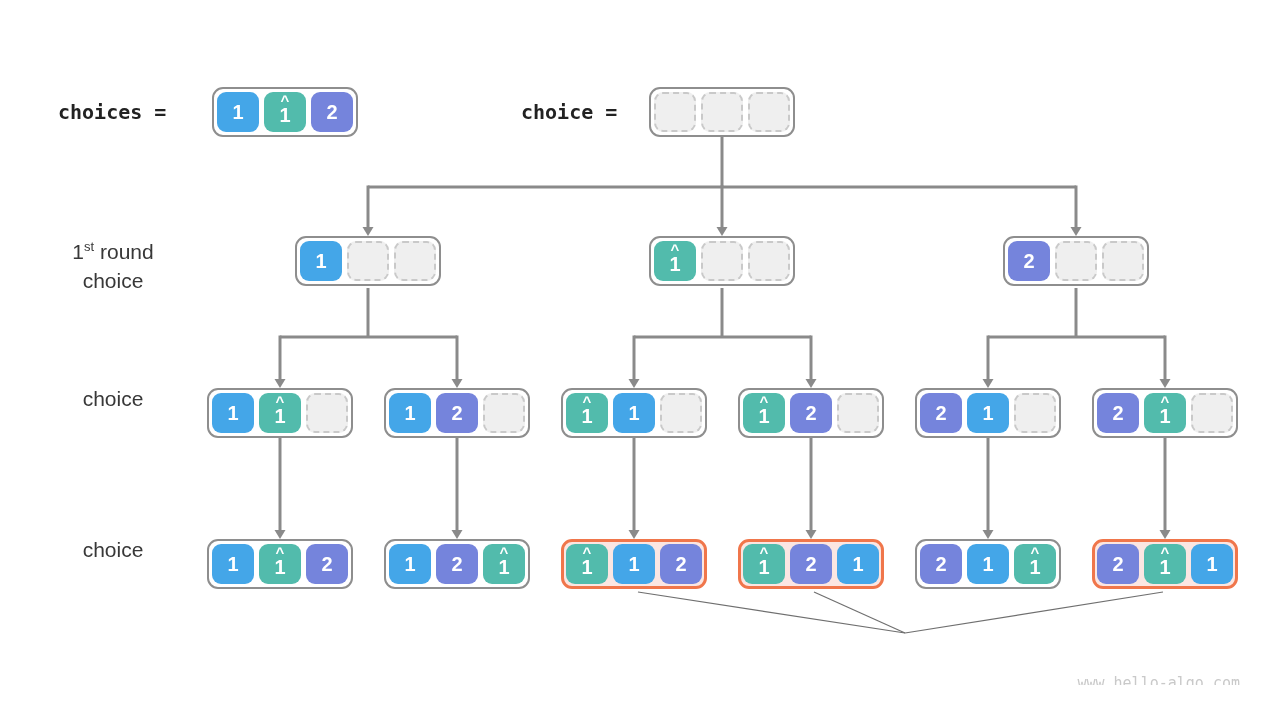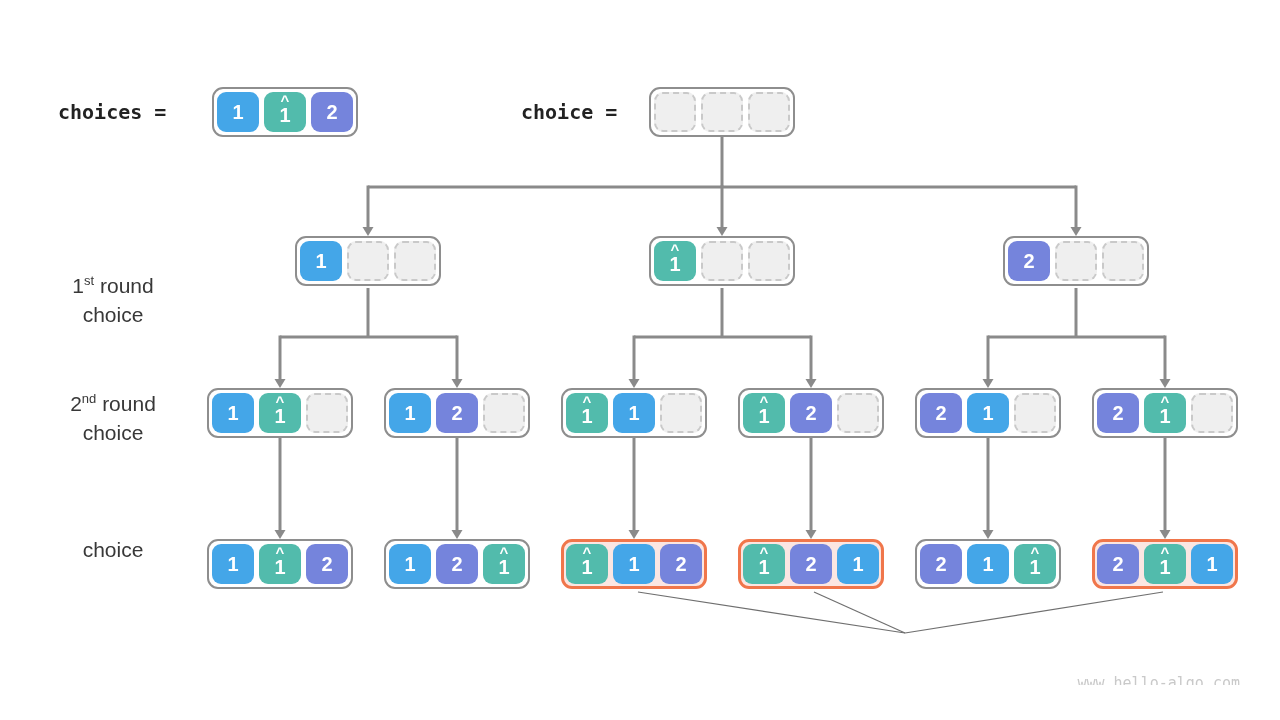--- a/index.html
+++ b/index.html
@@ -196,24 +196,23 @@
       </div>
     </div>
     <div class="group hl" style="left: 1092px; top: 539px; border-color: rgb(240, 118, 75); background: rgb(251, 230, 226);">
       <div class="cell" style="background: rgb(117, 132, 220);">2</div>
       <div class="cell" style="background: rgb(82, 187, 172);">
         <span class="hat">^</span>
         <span class="digit">1</span>
       </div>
       <div class="cell" style="background: rgb(68, 166, 232);">1</div>
     </div>
-    <div class="round-label" style="left: 28px; top: 232px; margin-top: 34px;">
+    <div class="round-label" style="left: 28px; top: 232px;">
       <div>1<sup>st</sup> round</div>
       <div>choice</div>
     </div>
     <div class="round-label" style="left: 28px; top: 384px;">
-      <div>2<sup>nd</sup> round</div>
       <div>choice</div>
     </div>
     <div class="round-label" style="left: 28px; top: 535px;">
       <div>choice</div>
     </div>
   </div>
 
 </body></html>

